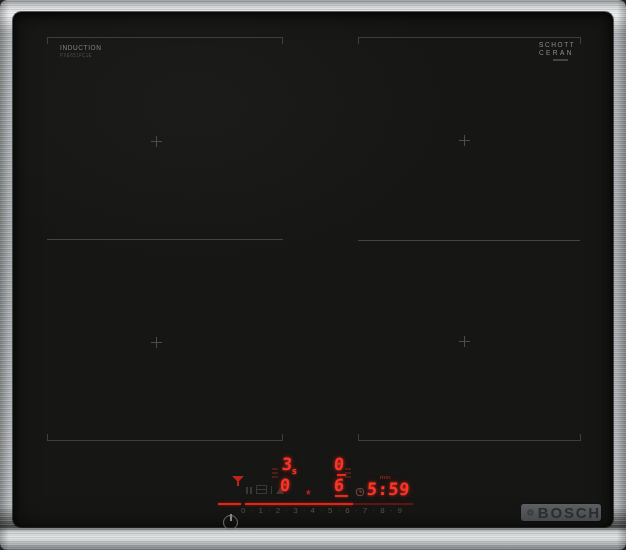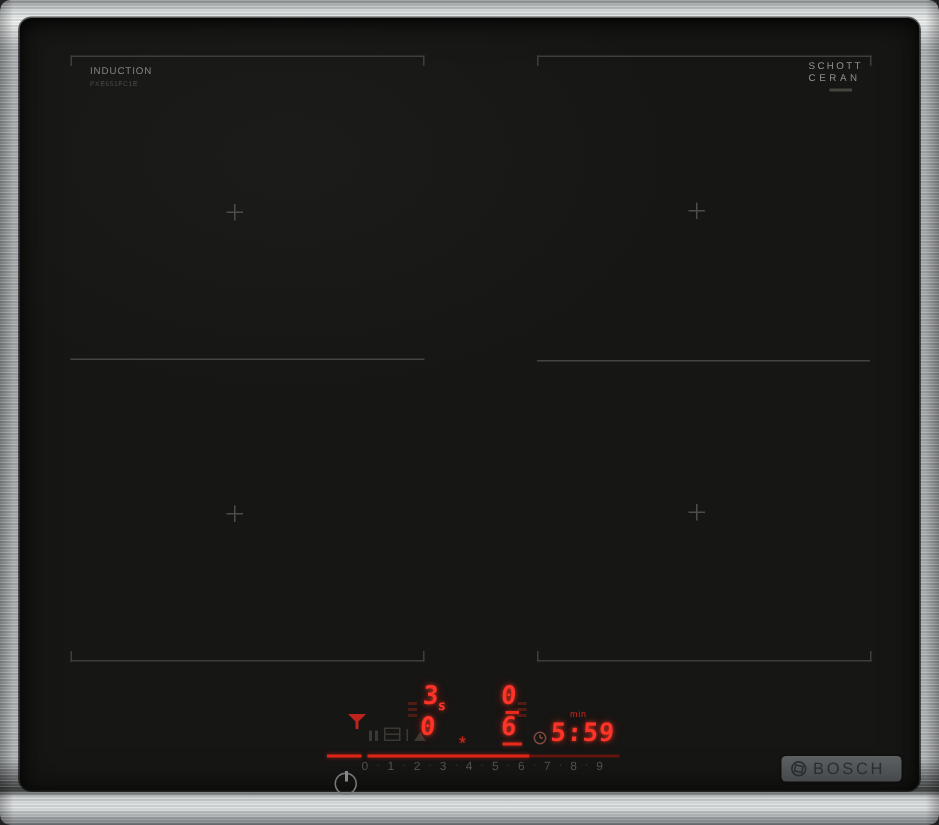--- a/index.html
+++ b/index.html
@@ -85,21 +85,21 @@
   #slider-strip .sn-dot{color:#3c3c3a;font-size:7px;}
   
   #timer-unit{font-size:6px;color:#d2281c;letter-spacing:.5px;}
   
   #bosch-plate{
     left:521px;top:504px;width:80px;height:17px;border-radius:3px;
     background:linear-gradient(180deg,#5c6062,#45494b);
     display:flex;align-items:center;gap:4px;padding-left:6px;box-sizing:border-box;
     box-shadow:0 0 2px rgba(0,0,0,.6);
   }
-  #bosch-plate .word{font-size:11px;font-weight:normal;letter-spacing:1.8px;color:#2b2d2f;}
+  #bosch-plate .word{font-size:15px;font-weight:bold;letter-spacing:1.8px;color:#2b2d2f;}
 </style>
 </head>
 <body>
 
 <div id="stage">
   <div id="frame"></div>
   <div id="glass"></div>
 
   <div class="abs zb-top" style="left:47px;top:37px;width:234px;"></div>
   <div class="abs zb-top" style="left:358px;top:37px;width:221px;"></div>

